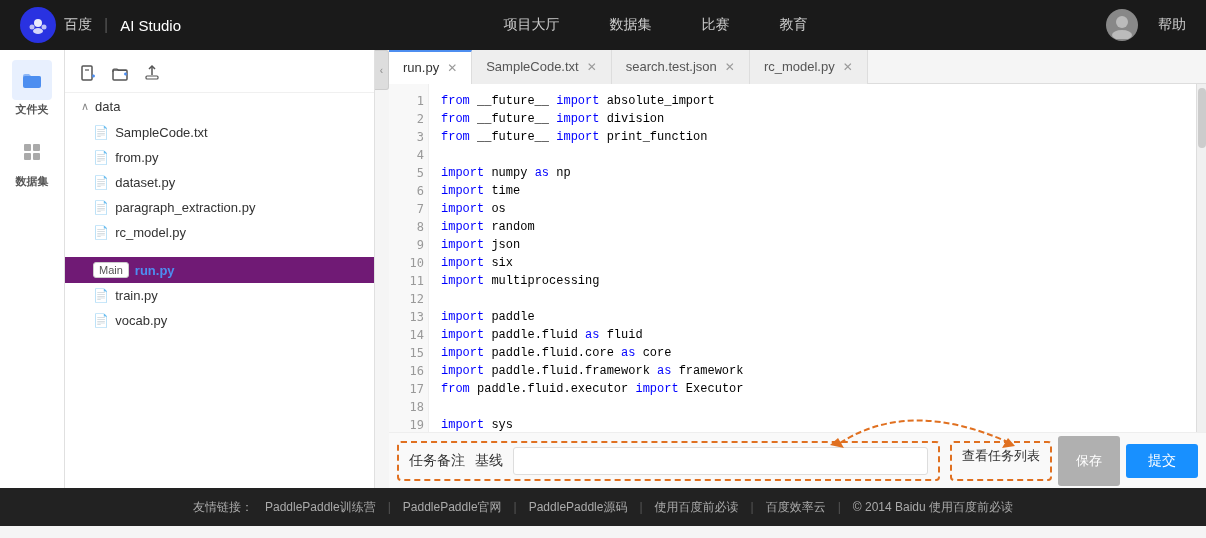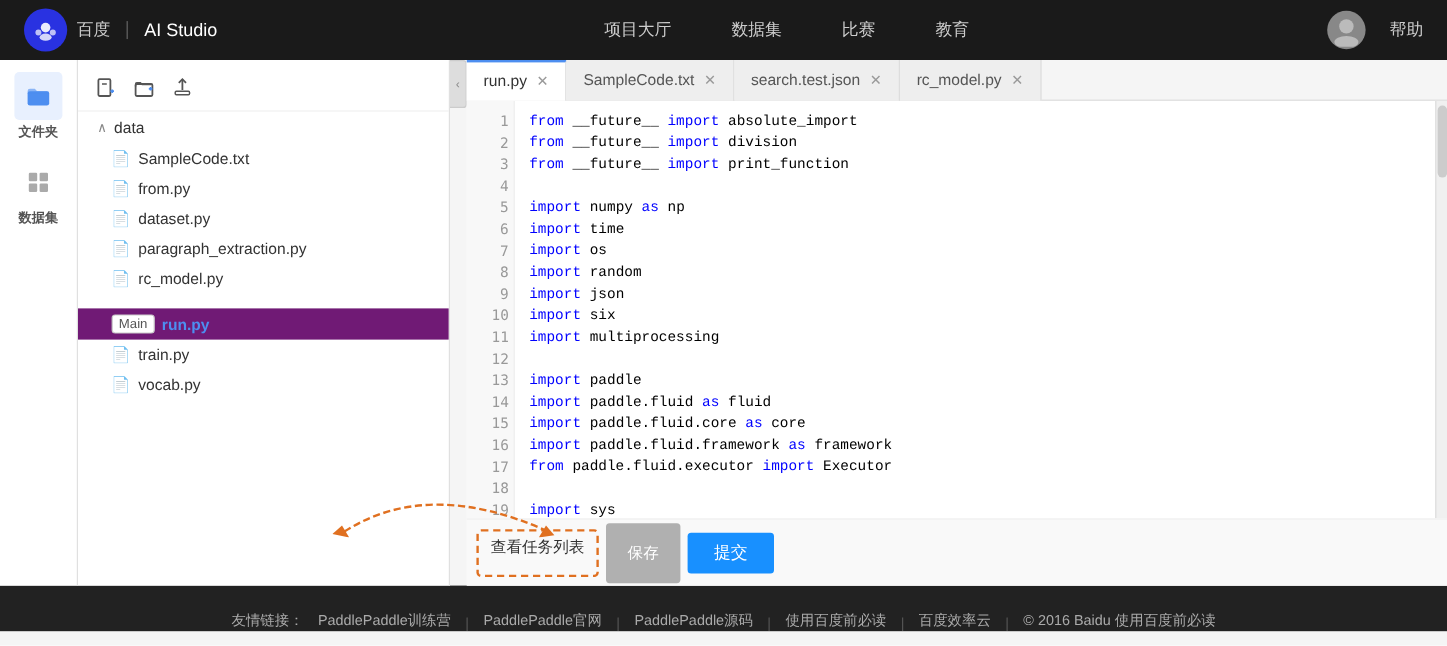--- a/index.html
+++ b/index.html
@@ -289,21 +289,21 @@
       border-radius: 3px;
       white-space: nowrap;
       font-weight: normal;
     }
 
     
     .footer {
       background: #222;
       height: 38px;
       display: flex;
-      align-items: flex-end;
+      align-items: center;
       justify-content: center;
       gap: 12px;
       font-size: 12px;
       color: #aaa;
     }
     .footer-link {
       color: #aaa;
       cursor: pointer;
     }
     .footer-divider {
@@ -508,20 +508,25 @@
 sys.path.append()
 </div>
       </div>
       <div class="scrollbar-v">
         <div class="scrollbar-thumb"></div>
       </div>
     </div>
 
     <div style="position:relative; background:#f9f9f9; border-top:1px solid #eee; padding:6px 8px; display:flex; align-items:center; gap:10px; height:56px;">
 
+      <div style="border:2px dashed #e07020; border-radius:4px; display:flex; align-items:center; padding:4px 10px; gap:10px; flex:1; height:40px; position:relative;">
+        <span style="font-size:14px;color:#333;white-space:nowrap;">任务备注</span>
+        <span style="font-size:14px;color:#333;white-space:nowrap;">基线</span>
+        <input type="text" class="task-input" style="flex: 1 1 0%; height: 28px;">
+      </div>
 
       <div style="position:relative; display:flex; align-items:center; gap:6px;">
 
         <svg style="position:absolute;top:-38px;left:-120px;pointer-events:none;" width="260" height="50" viewBox="0 0 260 50">
           <path d="M 10 45 Q 80 0 180 45" fill="none" stroke="#e07020" stroke-width="2" stroke-dasharray="6,3"></path>
           <polygon points="178,40 185,48 172,50" fill="#e07020"></polygon>
           <polygon points="8,40 0,47 14,50" fill="#e07020"></polygon>
         </svg>
         <div style="border:2px dashed #e07020; border-radius:4px; padding:4px 10px; height:40px; display:flex; align-items:flex-start;">
           <button class="view-btn" style="border:none;background:transparent;font-size:13px;cursor:pointer;color:#333;padding:0;">查看任务列表</button>
@@ -538,14 +543,14 @@
   <span class="footer-link">PaddlePaddle训练营</span>
   <span class="footer-divider">|</span>
   <span class="footer-link">PaddlePaddle官网</span>
   <span class="footer-divider">|</span>
   <span class="footer-link">PaddlePaddle源码</span>
   <span class="footer-divider">|</span>
   <span class="footer-link">使用百度前必读</span>
   <span class="footer-divider">|</span>
   <span class="footer-link">百度效率云</span>
   <span class="footer-divider">|</span>
-  <span>© 2016 Baidu 使用百度前必读</span>
+  <span>© 2014 Baidu 使用百度前必读</span>
 </div>
 
 </body></html>

